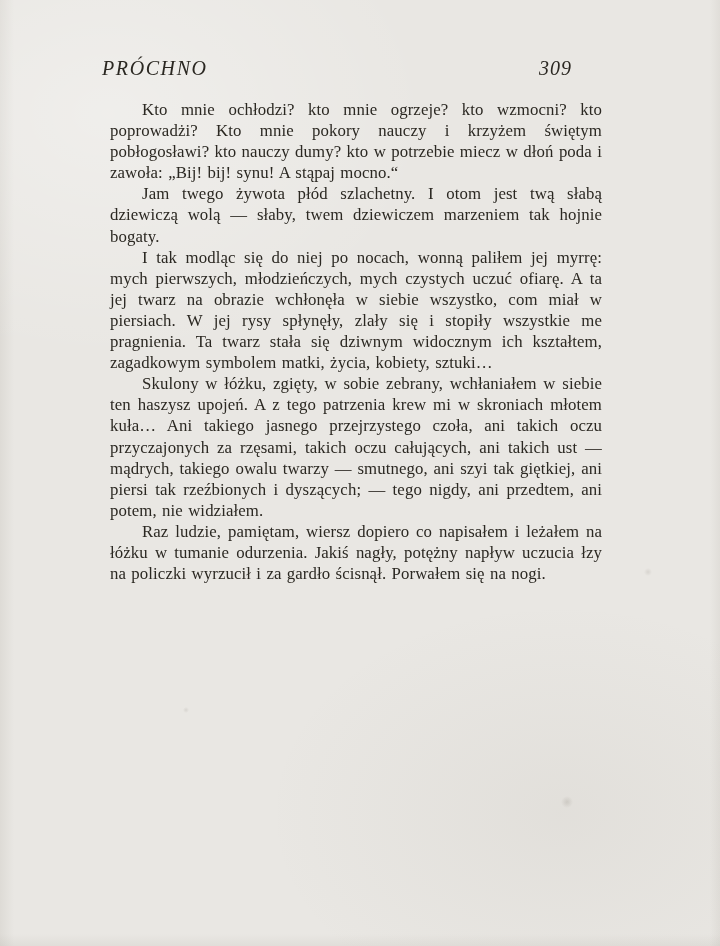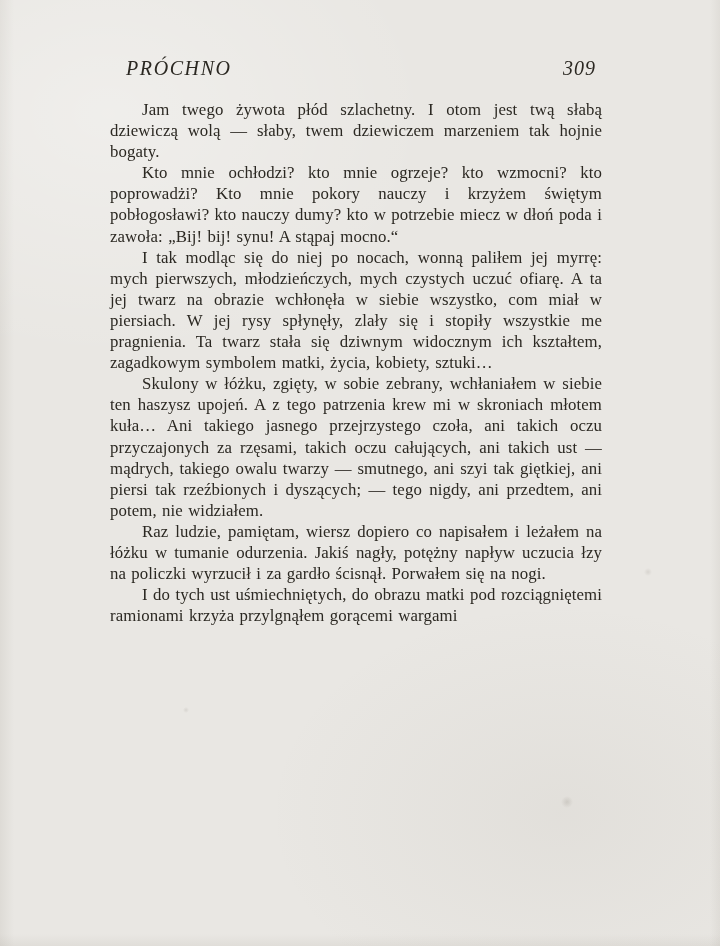--- a/index.html
+++ b/index.html
@@ -20,21 +20,21 @@
       radial-gradient(ellipse 500px 380px at 15% 12%, rgba(255,255,255,0.30), transparent 65%),
       radial-gradient(circle 6px at 567px 802px, rgba(110,102,90,0.18), transparent 100%),
       radial-gradient(circle 4px at 648px 572px, rgba(110,102,90,0.14), transparent 100%),
       radial-gradient(circle 3px at 186px 710px, rgba(110,102,90,0.14), transparent 100%),
       linear-gradient(90deg, rgba(120,112,98,0.10), rgba(120,112,98,0.0) 14px),
       linear-gradient(270deg, rgba(120,112,98,0.08), rgba(120,112,98,0.0) 10px),
       linear-gradient(0deg, rgba(120,112,98,0.08), rgba(120,112,98,0.0) 12px);
   }
   .running-head {
     position: absolute;
-    left: 122px;
+    left: 98px;
     top: 57px;
     width: 492px;
     display: flex;
     justify-content: space-between;
     align-items: flex-end;
   }
   .running-title {
     font-style: italic;
     font-size: 20px;
     letter-spacing: 1.6px;
@@ -66,21 +66,20 @@
 <body>
 
 <div class="page">
 
   <div class="running-head">
     <span class="running-title">PRÓCHNO</span>
     <span class="page-number">309</span>
   </div>
 
   <div class="body-text">
+    <p>Kto mnie ochłodzi? kto mnie ogrzeje? kto wzmocni? kto poprowadżi? Kto mnie pokory nauczy i krzyżem świętym pobłogosławi? kto nauczy dumy? kto w potrzebie miecz w dłoń poda i zawoła: „Bij! bij! synu! A stąpaj mocno.“</p>
     <p>Jam twego żywota płód szlachetny. I otom jest twą słabą dziewiczą wolą — słaby, twem dziewiczem marzeniem tak hojnie bogaty.</p>
-    <p>Kto mnie ochłodzi? kto mnie ogrzeje? kto wzmocni? kto poprowadżi? Kto mnie pokory nauczy i krzyżem świętym pobłogosławi? kto nauczy dumy? kto w potrzebie miecz w dłoń poda i zawoła: „Bij! bij! synu! A stąpaj mocno.“</p>
     <p>I tak modląc się do niej po nocach, wonną paliłem jej myrrę: mych pierwszych, młodzieńczych, mych czystych uczuć ofiarę. A ta jej twarz na obrazie wchłonęła w siebie wszystko, com miał w piersiach. W jej rysy spłynęły, zlały się i stopiły wszystkie me pragnienia. Ta twarz stała się dziwnym widocznym ich kształtem, zagadkowym symbolem matki, życia, kobiety, sztuki…</p>
     <p>Skulony w łóżku, zgięty, w sobie zebrany, wchłaniałem w siebie ten haszysz upojeń. A z tego patrzenia krew mi w skroniach młotem kuła… Ani takiego jasnego przejrzystego czoła, ani takich oczu przyczajonych za rzęsami, takich oczu całujących, ani takich ust — mądrych, takiego owalu twarzy — smutnego, ani szyi tak giętkiej, ani piersi tak rzeźbionych i dyszących; — tego nigdy, ani przedtem, ani potem, nie widziałem.</p>
     <p>Raz ludzie, pamiętam, wiersz dopiero co napisałem i leżałem na łóżku w tumanie odurzenia. Jakiś nagły, potężny napływ uczucia łzy na policzki wyrzucił i za gardło ścisnął. Porwałem się na nogi.</p>
-    <p>I do tych ust uśmiechniętych, do obrazu matki pod rozciągniętemi ramionami krzyża przylgnąłem gorącemi wargami</p>
   </div>
 
 </div>
 
 </body></html>

